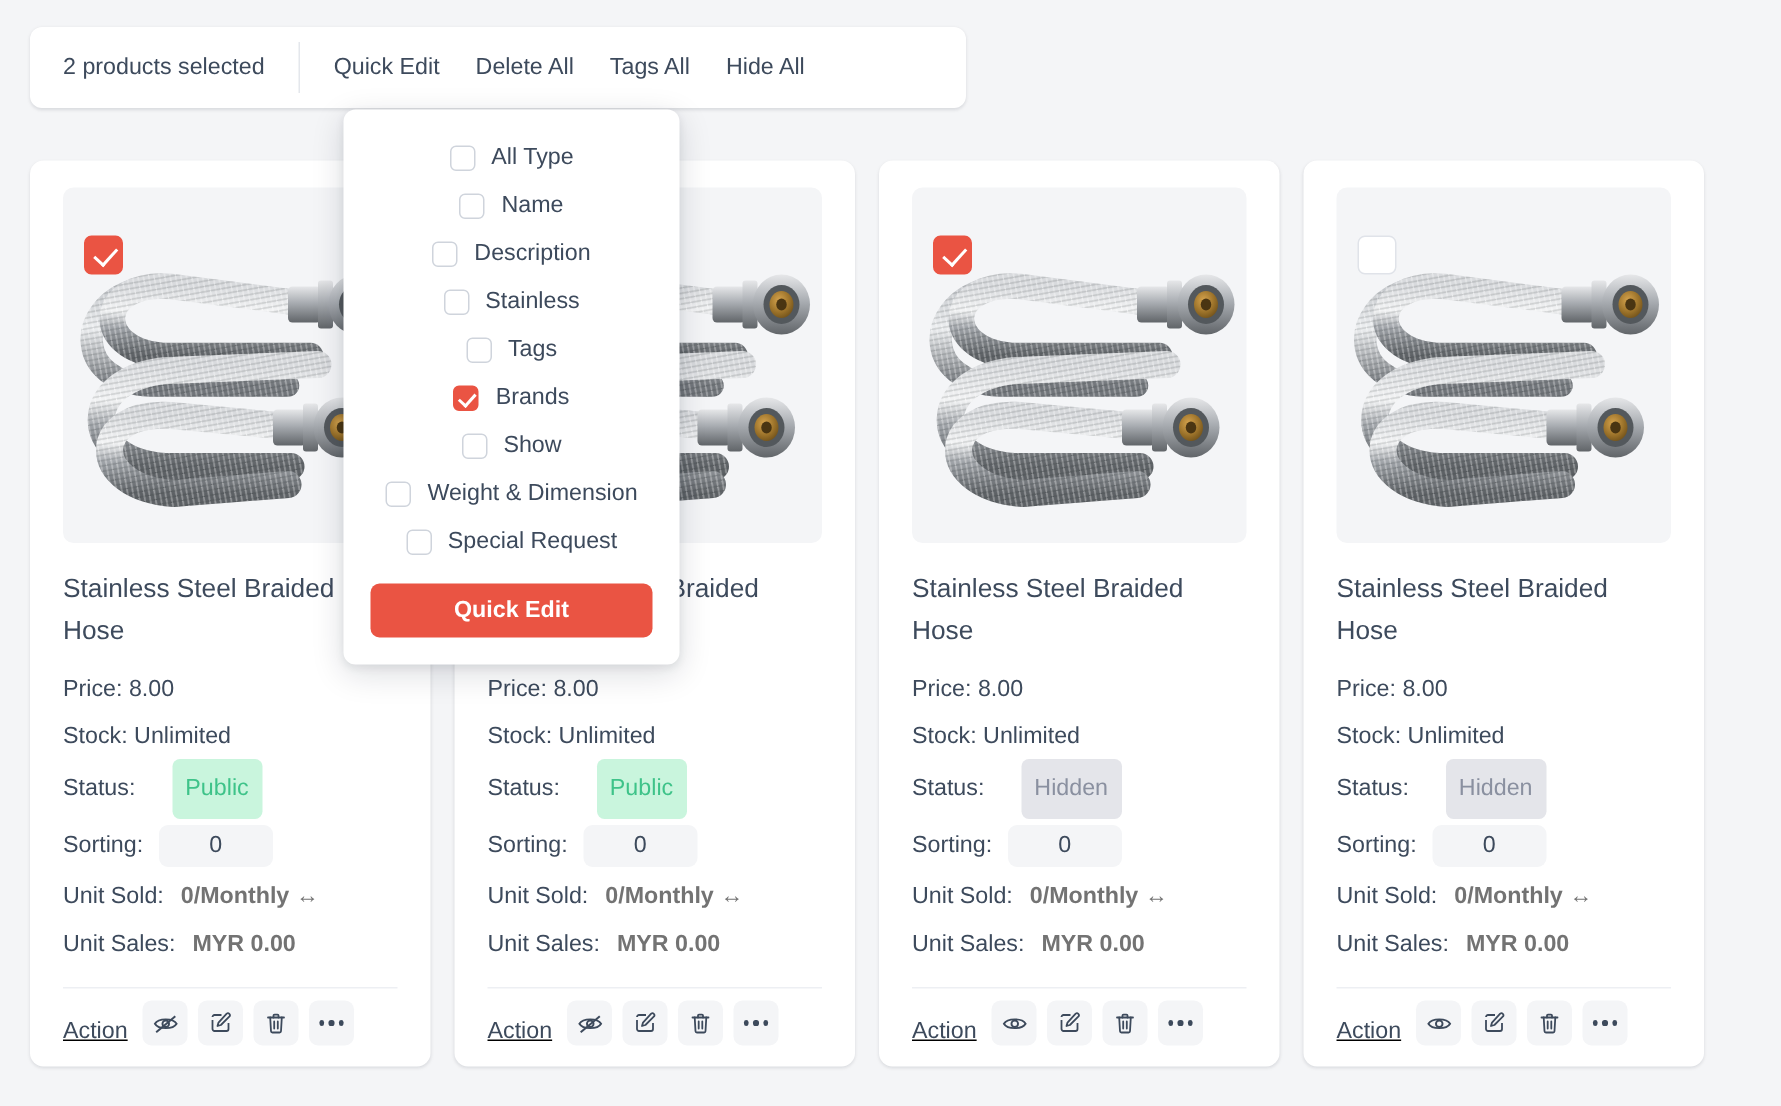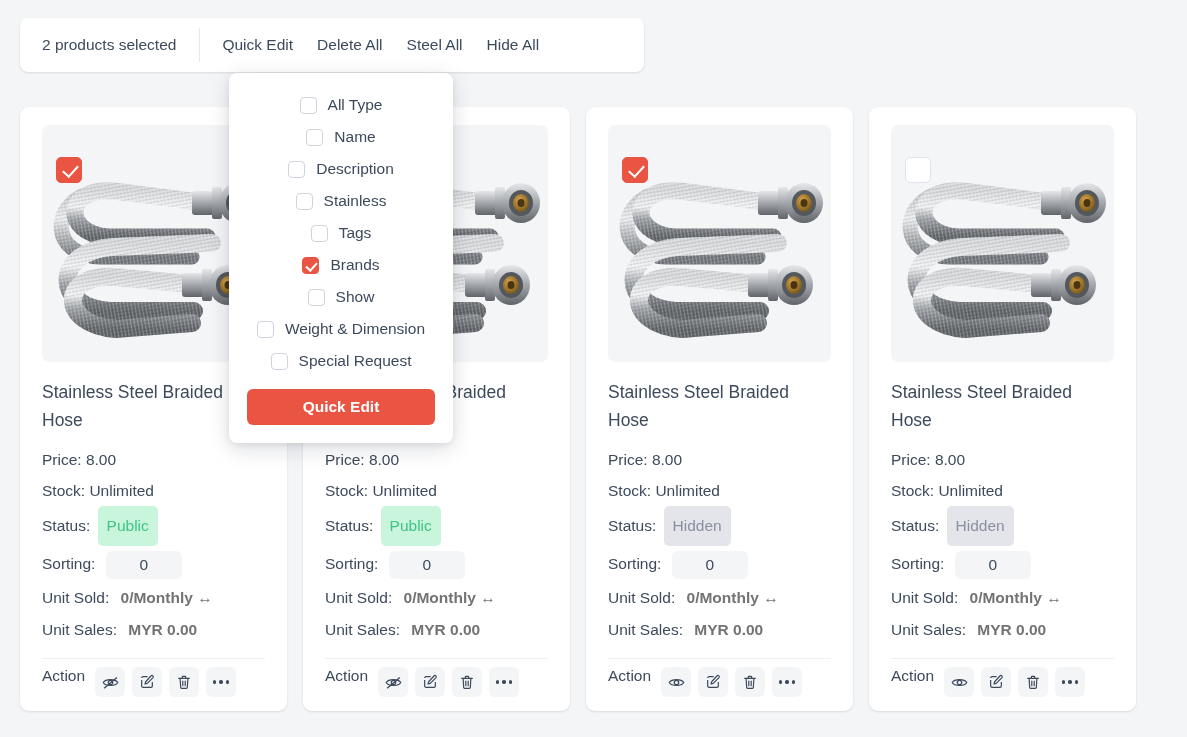--- a/index.html
+++ b/index.html
@@ -127,21 +127,21 @@
     line-height: 28px; margin: 16px 0 10px 0;
     font-weight: normal;
   }
   .p-row {
     font-size: 15.5px; color: #3d4a5c;
     line-height: 31px; white-space: nowrap;
   }
   .badge {
     display: inline-block;
     padding: 2px 9px; border-radius: 5px;
-    font-size: 15.5px; margin-left: 3px;
+    font-size: 15.5px; margin-left: 20px;
   }
   .badge.public { background: #c9f5dd; color: #3ec389; }
   .badge.hidden { background: #e4e5ea; color: #8a90a0; }
   .sortbox {
     display: inline-block;
     background: #f4f5f7; border-radius: 6px;
     width: 76px; height: 28px; line-height: 28px;
     text-align: center; font-size: 15.5px;
     color: #3d4a5c; margin-left: 6px;
     vertical-align: middle;
@@ -152,21 +152,21 @@
     line-height: 32px; white-space: nowrap;
   }
   .unit-row .v {
     color: #737373; font-weight: bold; margin-left: 7px;
   }
   .divider {
     height: 1px; background: #edeff3;
     margin: 12px 0 8px 0;
   }
   .actions {
-    display: flex; align-items: flex-start;
+    display: flex; align-items: flex-end; text-decoration: underline;
   }
   .act-label {
     font-size: 15.5px; color: #3d4a5c; margin-right: 10px;
   }
   .act-btn {
     width: 30px; height: 30px; border-radius: 6px;
     background: #f4f5f7;
     display: flex; align-items: center; justify-content: center;
     margin-right: 7px; cursor: pointer;
   }
@@ -180,21 +180,21 @@
 </head>
 <body>
 
 <div class="stage">
 
   <div class="toolbar">
     <span class="tb-count">2 products selected</span>
     <span class="tb-sep"></span>
     <span class="tb-link">Quick Edit</span>
     <span class="tb-link">Delete All</span>
-    <span class="tb-link">Steel All</span>
+    <span class="tb-link">Tags All</span>
     <span class="tb-link">Hide All</span>
   </div>
 
   <div class="grid" id="grid">
       <div class="card">
     <div class="thumb">
 
   <svg width="223" height="237" viewBox="0 0 223 237">
     <defs>
       <linearGradient id="br" x1="0" y1="0" x2="0" y2="1">

